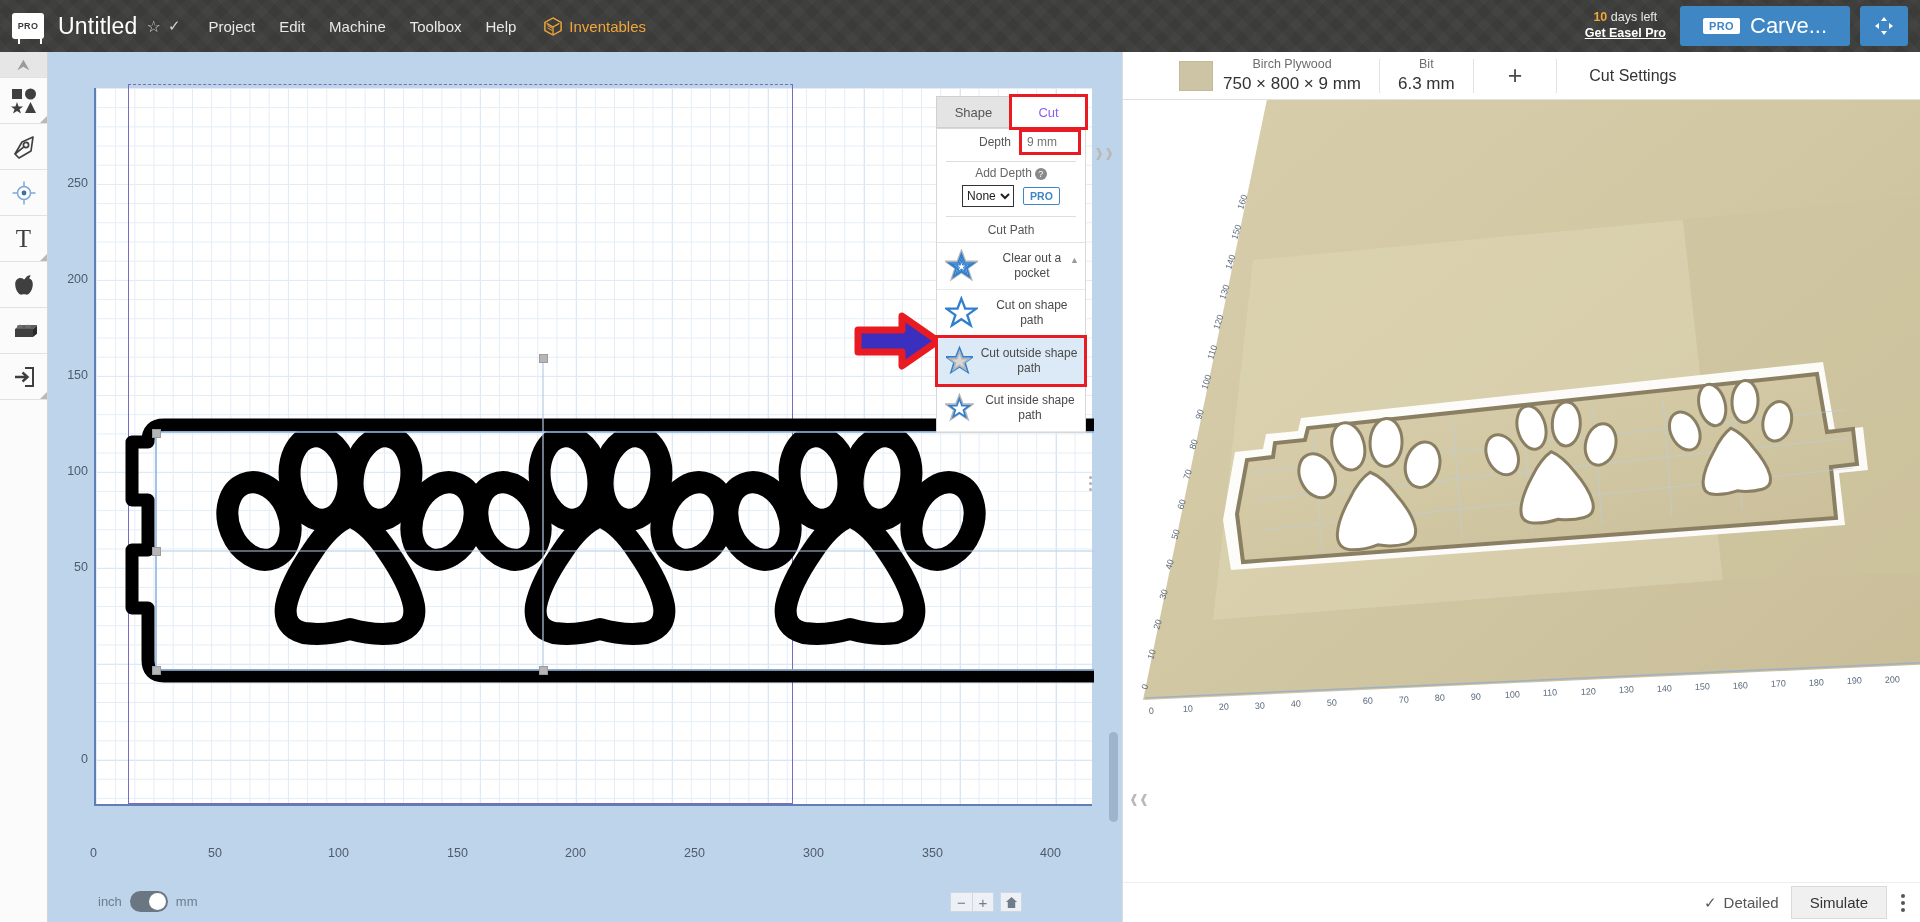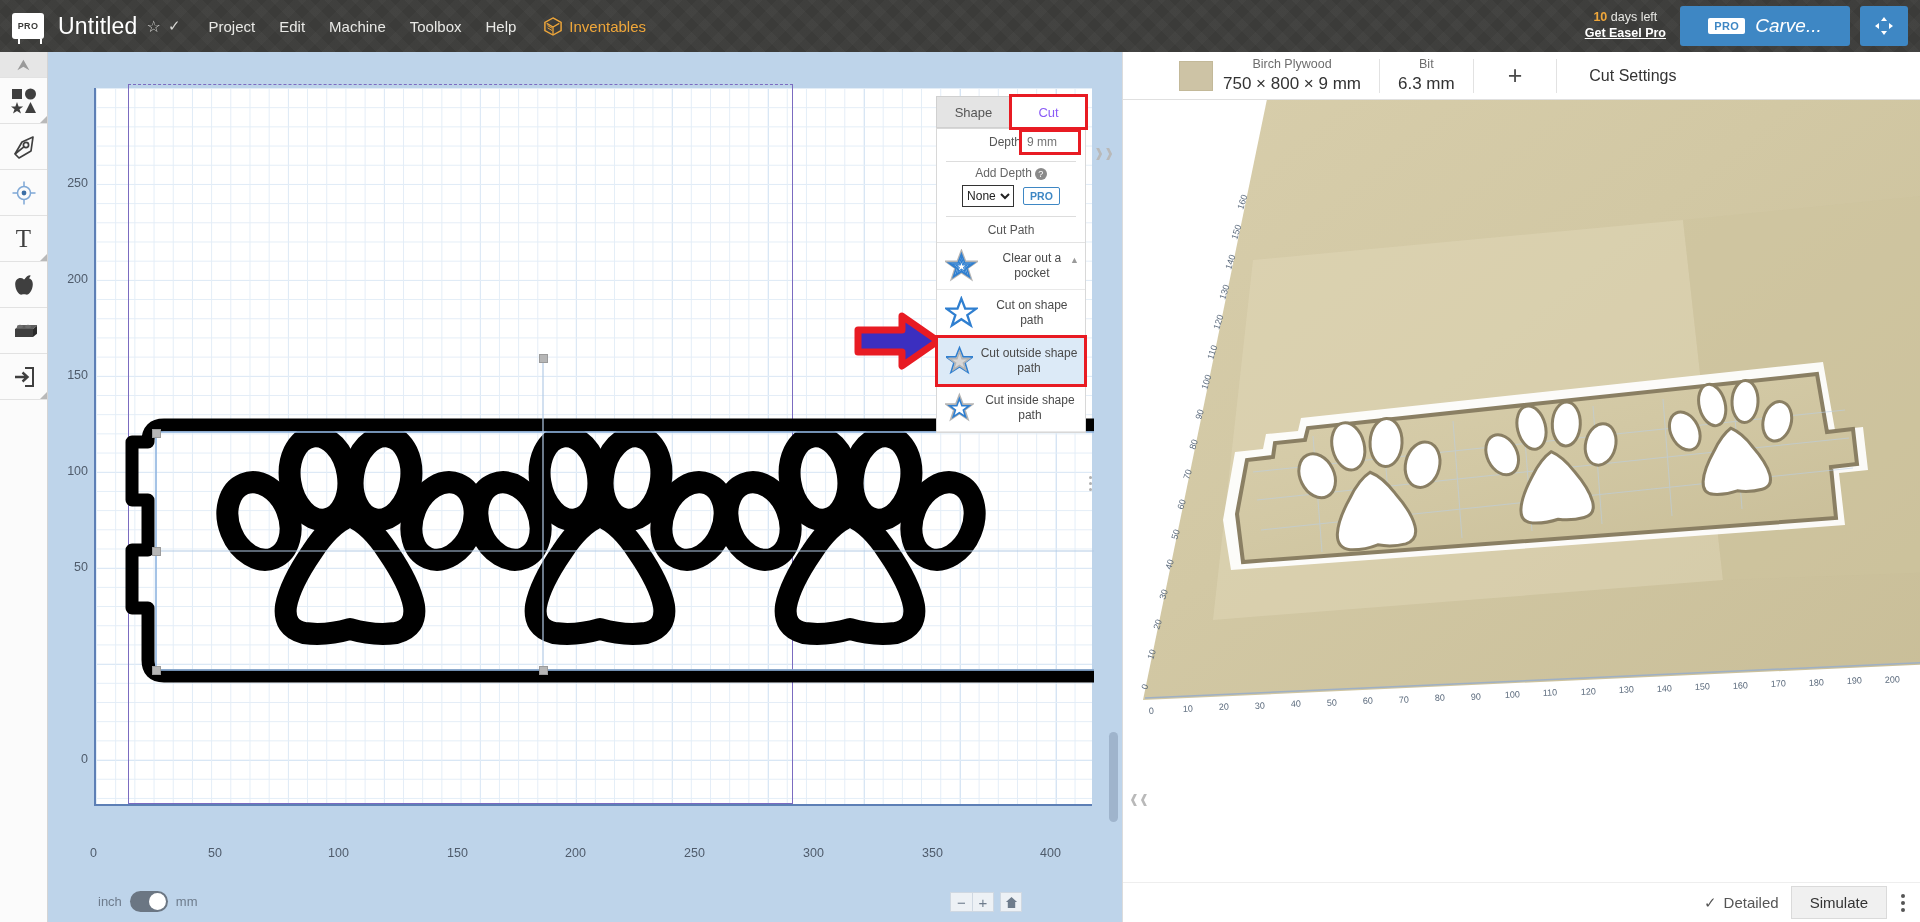--- a/index.html
+++ b/index.html
@@ -55,21 +55,21 @@
   .trial-l2 { font-size:12.5px; color:#fff; text-decoration:underline; font-weight:bold; cursor:pointer;}
   .carve-btn {
     background:#3e87c4; color:#fff; height:40px; min-width:170px;
     display:flex; align-items:center; justify-content:center; gap:10px;
     border-radius:3px; cursor:pointer; margin-right: 10px;
   }
   .carve-pro {
     background:#fff; color:#3e87c4; font-size:11px; font-weight:bold;
     padding:2px 6px; border-radius:2px; letter-spacing:.4px;
   }
-  .carve-label { font-size:19px; font-weight:400;font-style:italic; }
+  .carve-label { font-size:22px; font-weight:400; }
   .expand-btn {
     width:48px; height:40px; background:#3e87c4; border-radius:3px; margin-right:12px;
     display:flex; align-items:center; justify-content:center; cursor:pointer;
   }
 
   
   .lefttools {
     position:absolute; top:52px; left:0; width:48px; height:870px;
     background:#fbfbfb; border-right:1px solid #d4d4d4; z-index:30;
   }
@@ -169,21 +169,21 @@
   }
   .slider-knob {
     position:absolute; left:49px; top:164px; width:22px; height:22px;
     border-radius:50%; background:#fff; border:1px solid #9aa4b0; cursor:pointer;
     display:flex; align-items:center; justify-content:center;
   }
   .slider-knob .bar { width:9px; height:1.5px; background:#777;}
   .scale-lbl { position:absolute; left:74px; font-size:12px; color:#4a4a4a; }
 
   .depth-row {
-    display:flex; align-items:center; justify-content:flex-end; gap:0;
+    display:flex; align-items:center; justify-content:flex-end; gap:10px;
     padding: 2px 6px 8px 0; position:relative;
   }
   .depth-label { font-size:12px; color:#555; }
   .depth-input {
     width:58px; height:22px; border:1px solid #b6b6b6; background:#fff;
     font-size:12px; color:#737373; padding-left:5px; font-family:"Liberation Sans",sans-serif;
   }
 
   .add-depth {
     text-align:center; font-size:12px; color:#666; padding-top:4px;

